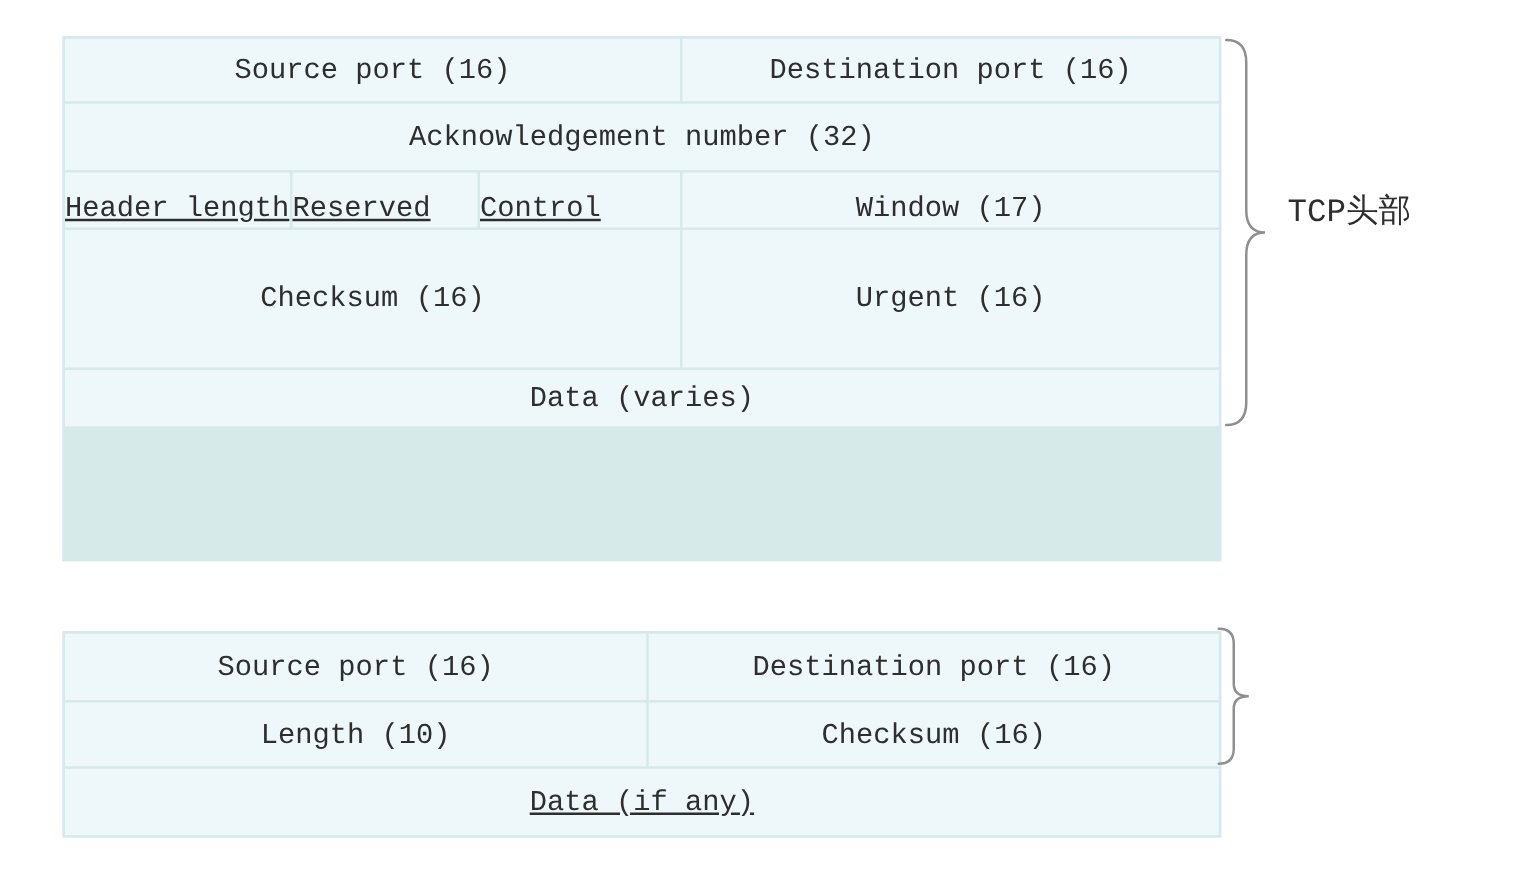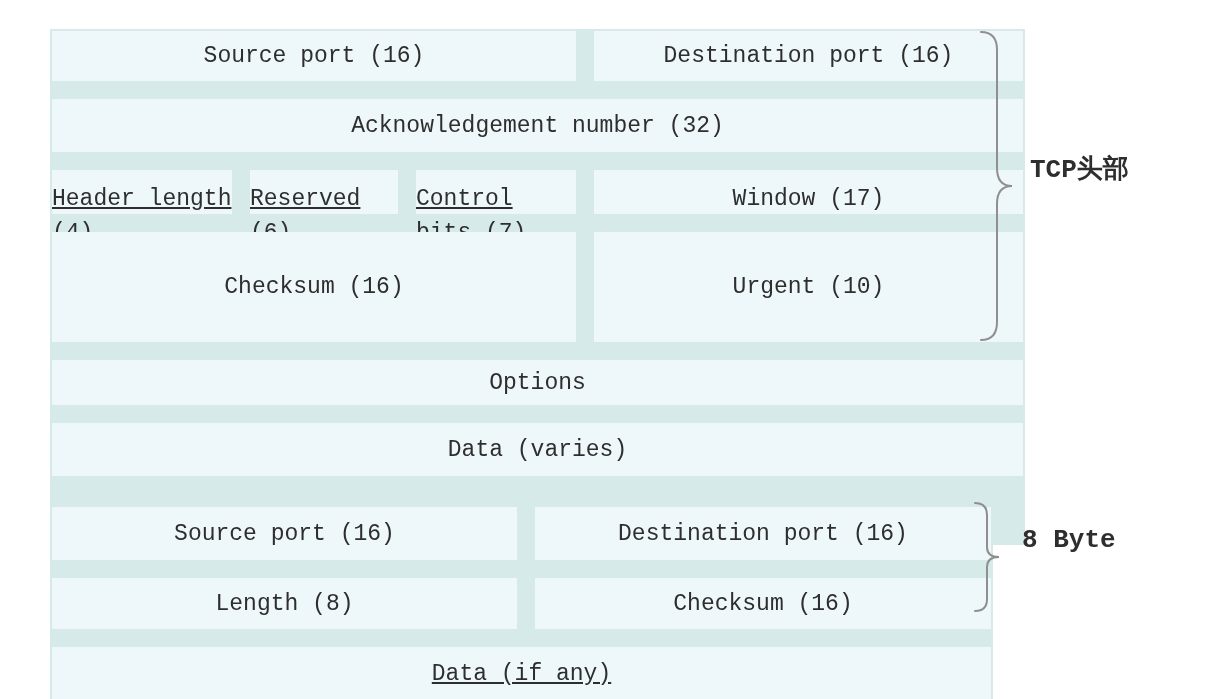--- a/index.html
+++ b/index.html
@@ -7,21 +7,21 @@
     position:relative;
     width:1226px;height:699px;
     background:#ffffff;
     font-family:"Liberation Mono","DejaVu Sans Mono",monospace;
     color:#2e2e2e;
     overflow:hidden;
   }
   .hdr-table{
     position:absolute;
     display:grid;
-    gap:18px;
+    gap:2px;
     background:#d5eae9;           
     border:2px solid #d5eae9;
   }
   .tcp-table{
     left:50px;top:29px;
     grid-template-columns:180px 148px 160px 429px;
     grid-template-rows:50px 53px 44px 110px 45px 53px 49px;
   }
   .udp-table{
     left:50px;top:505px;
@@ -57,21 +57,20 @@
     stroke-width:2;
     stroke-linecap:round;
   }
   .brace-label{
     position:absolute;
     font-size:26px;
     line-height:44px;
     color:#2e2e2e;
     font-family:"Liberation Mono","DejaVu Sans Mono","DejaVu Sans",sans-serif;
     white-space:nowrap;
-    font-weight:bold;
   }
   .brace-label span{display:block;}
 </style>
 </head>
 <body>
 
 <div class="canvas">
 
   <div class="hdr-table tcp-table">
     <div class="cell span3">Source port (16)</div>
@@ -79,46 +78,44 @@
 
 
     <div class="cell span-all">Acknowledgement number (32)</div>
 
     <div class="cell top-align left-align">Header length (4)</div>
     <div class="cell top-align left-align">Reserved (6)</div>
     <div class="cell top-align left-align">Control bits (7)</div>
     <div class="cell top-align">Window (17)</div>
 
     <div class="cell span3">Checksum (16)</div>
-    <div class="cell col4">Urgent (10)</div>
+    <div class="cell col4">Urgent (16)</div>
 
-    <div class="cell span-all">Options</div>
 
     <div class="cell span-all">Data (varies)</div>
   </div>
 
   <svg class="brace" style="left:976px;top:30px;" width="40" height="312" viewBox="0 0 40 312">
     <path d="M 5 2 Q 21 2 21 20 L 21 138 Q 21 156 36 156 Q 21 156 21 174 L 21 292 Q 21 310 5 310"></path>
   </svg>
 
   <div class="brace-label" style="left:1030px;top:148px;">
     <span>TCP头部</span>
   </div>
 
   <div class="hdr-table udp-table">
     <div class="cell">Source port (16)</div>
     <div class="cell">Destination port (16)</div>
 
-    <div class="cell">Length (8)</div>
+    <div class="cell">Length (10)</div>
     <div class="cell">Checksum (16)</div>
 
     <div class="cell span-all" style="grid-column:1 / -1;text-decoration:underline;">Data (if any)</div>
   </div>
 
   <svg class="brace" style="left:971px;top:501px;" width="32" height="112" viewBox="0 0 32 112">
     <path d="M 4 2 Q 16 2 16 14 L 16 46 Q 16 56 28 56 Q 16 56 16 66 L 16 98 Q 16 110 4 110"></path>
   </svg>
 
   <div class="brace-label" style="left:1022px;top:518px;">
-    <span>8 Byte</span>
   </div>
 
 </div>
 
 </body></html>

